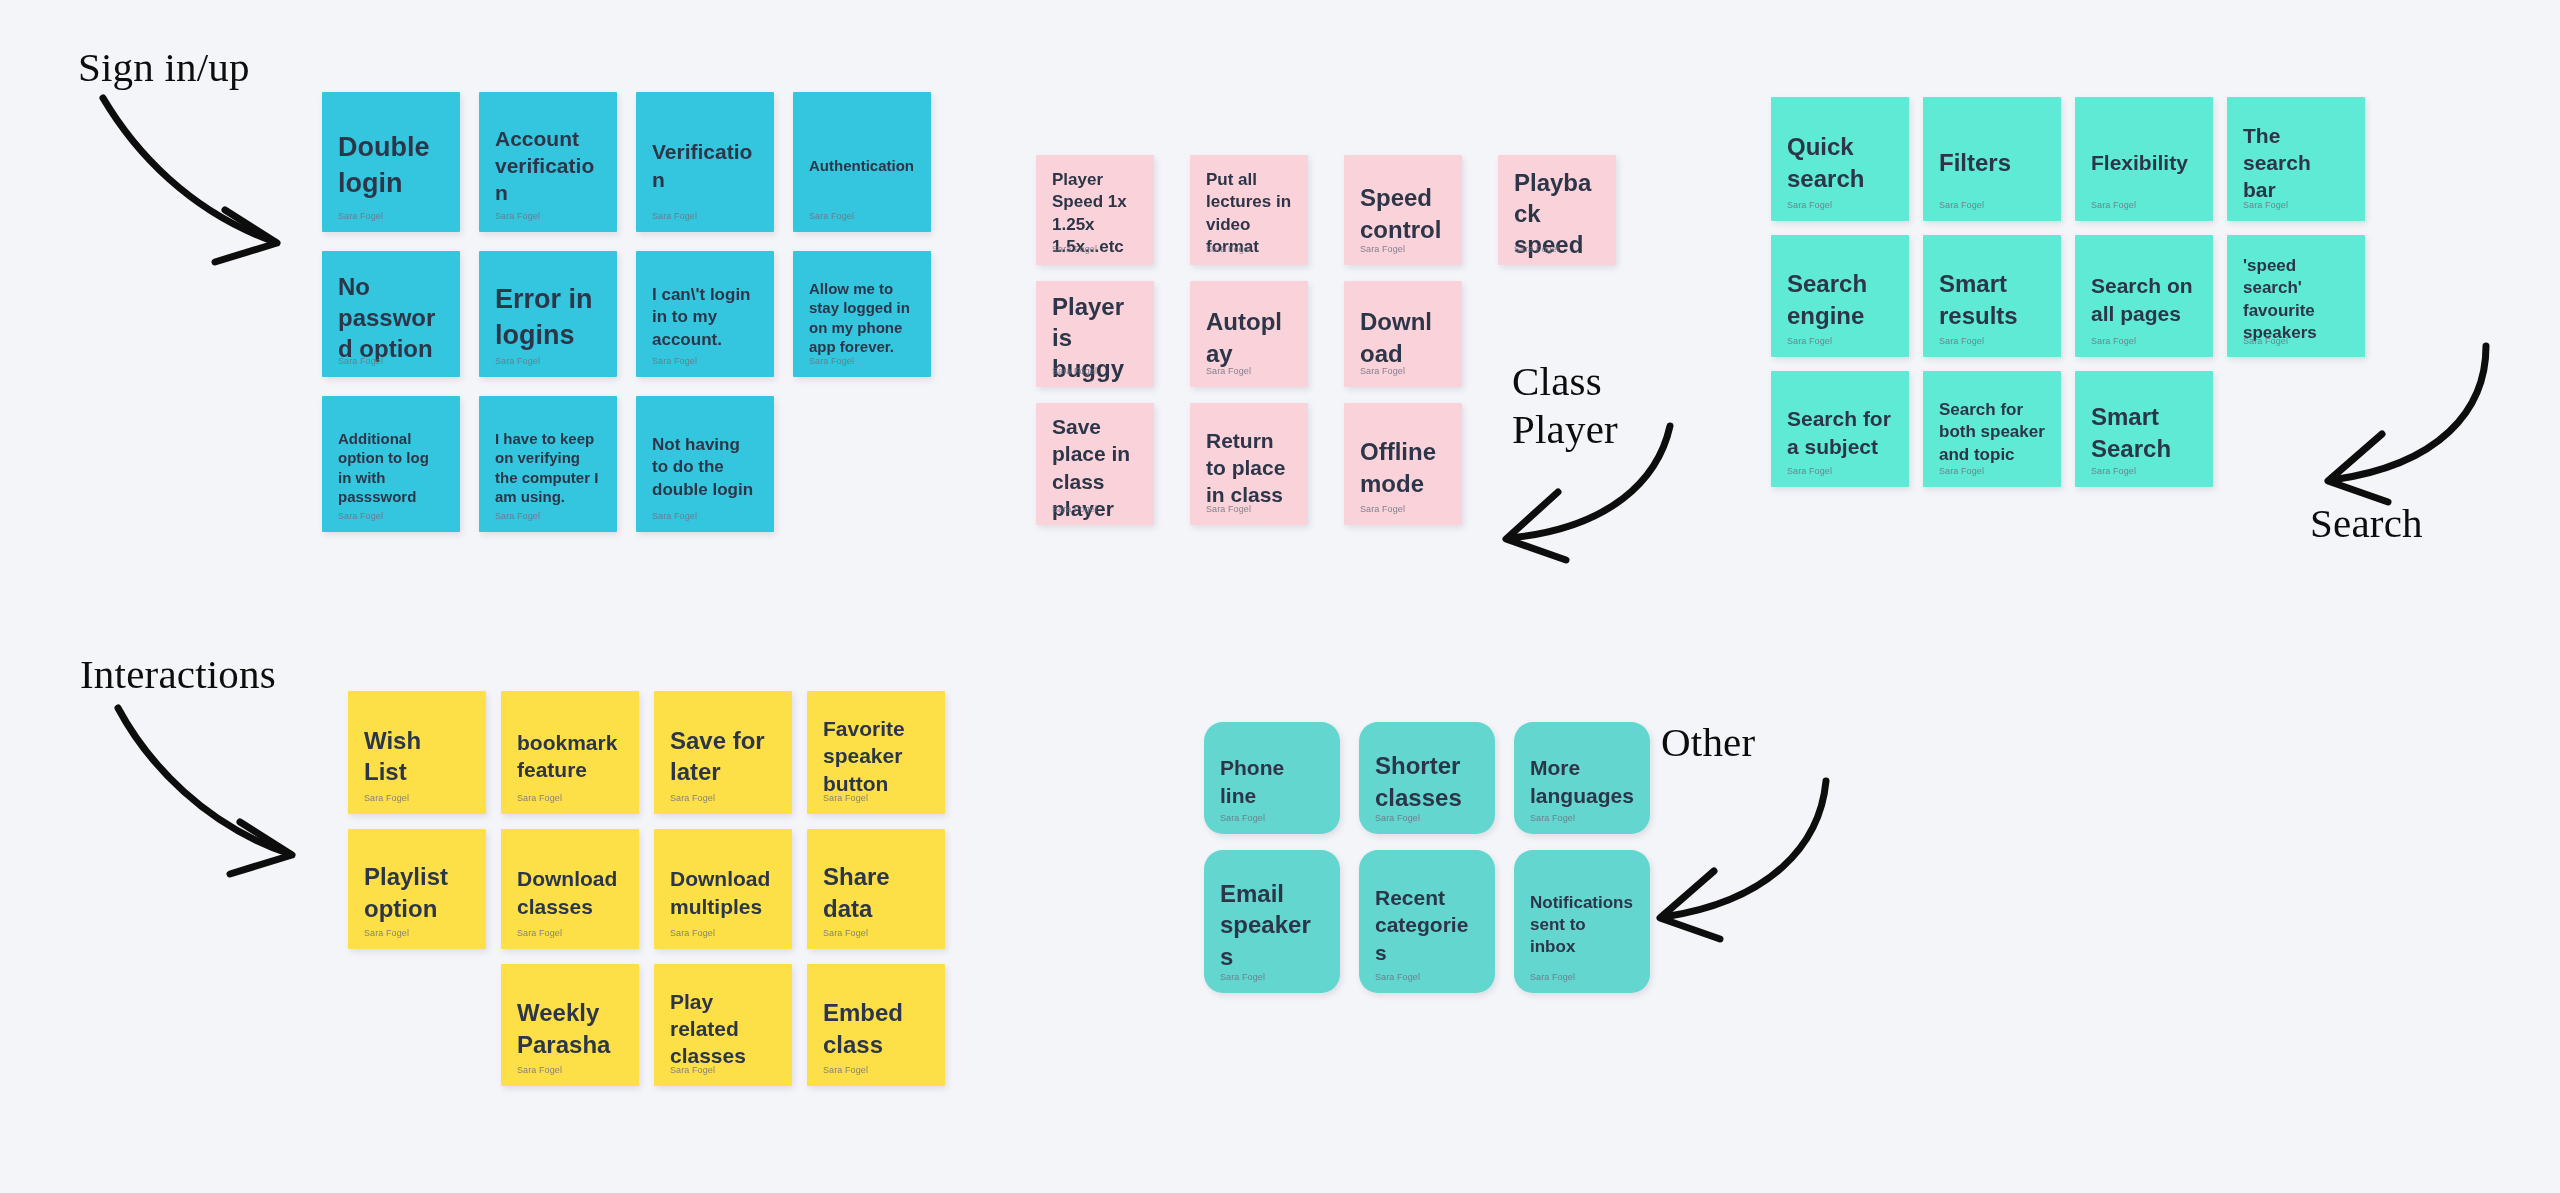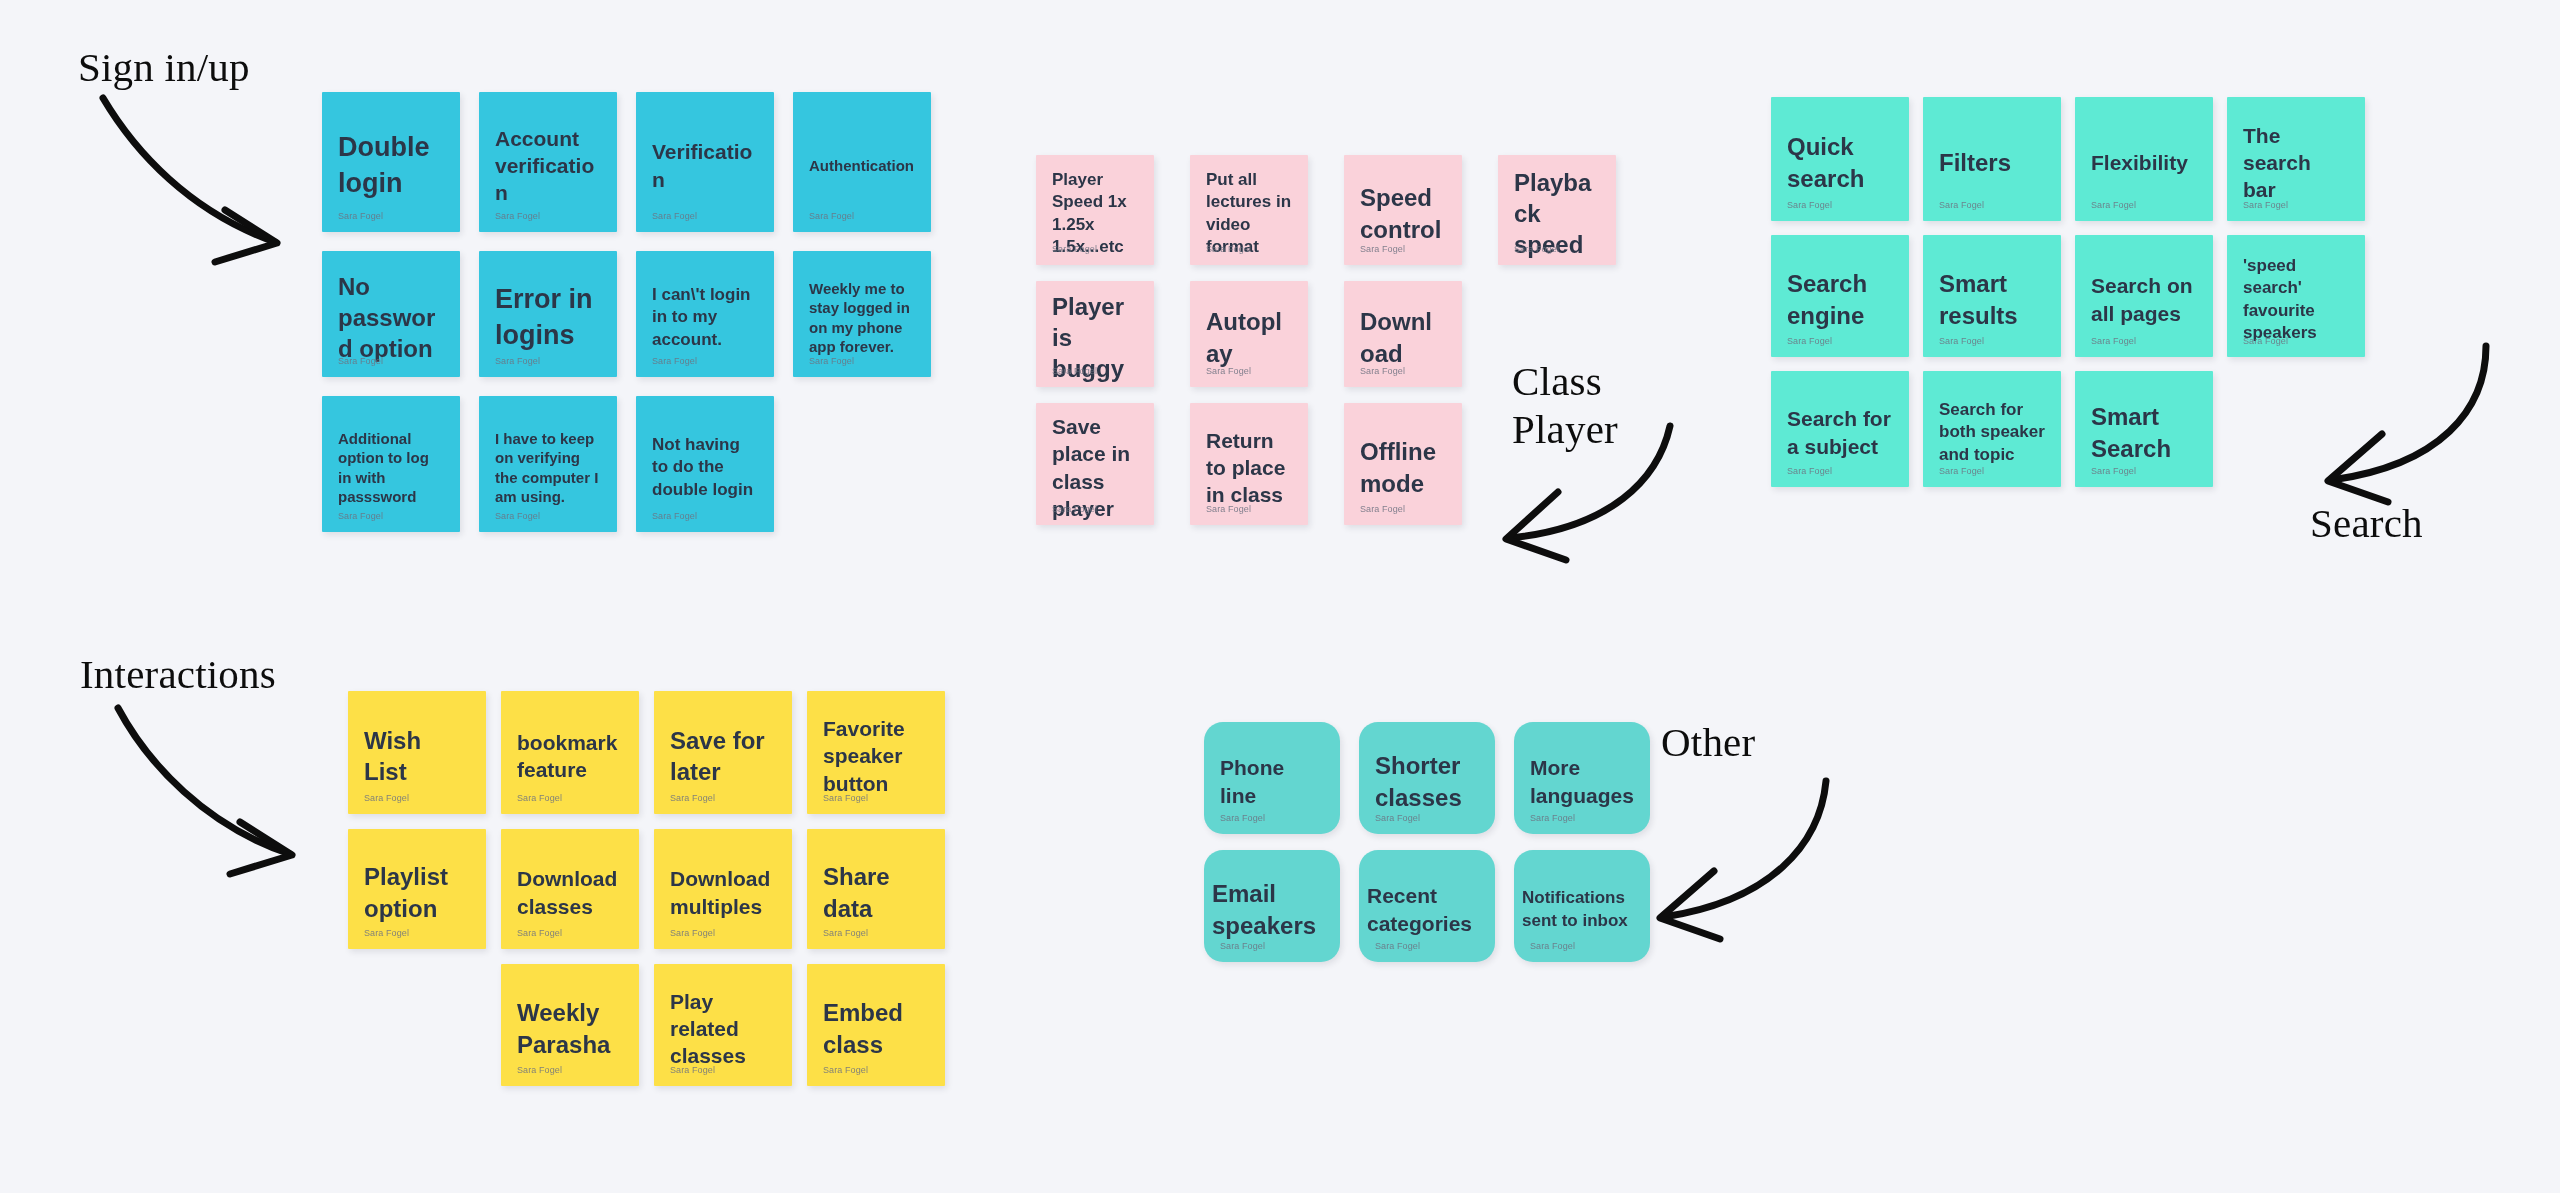--- a/index.html
+++ b/index.html
@@ -119,21 +119,21 @@
   #grid-inter .r3 { height: 122px; }
 
   
   #grid-other {
     left: 1204px; top: 722px;
     grid-template-columns: 136px 136px 136px;
     column-gap: 19px; row-gap: 16px;
   }
   #grid-other .note { width: 136px; }
   #grid-other .r1 { height: 112px; }
-  #grid-other .r2 { height: 112px; padding-left: 8px; }
+  #grid-other .r2 { height: 143px; }
 </style>
 </head>
 <body>
 
 <div id="board">
 
   <div class="section-label" style="left:78px; top:43px;">Sign in/up</div>
 
   <div class="section-label" style="left:1512px; top:357px;">Class
 Player</div>
@@ -203,21 +203,21 @@
     </div>
     <div class="note c-cyan r2 t-xl">
       <div class="note-title">Error in logins</div>
       <div class="note-author">Sara Fogel</div>
     </div>
     <div class="note c-cyan r2 t-sm">
       <div class="note-title">I can\'t login in to my account.</div>
       <div class="note-author">Sara Fogel</div>
     </div>
     <div class="note c-cyan r2 t-xs">
-      <div class="note-title">Weekly me to stay logged in on my phone app forever.</div>
+      <div class="note-title">Allow me to stay logged in on my phone app forever.</div>
       <div class="note-author">Sara Fogel</div>
     </div>
 
     <div class="note c-cyan r3 t-xs">
       <div class="note-title">Additional option to log in with passsword</div>
       <div class="note-author">Sara Fogel</div>
     </div>
     <div class="note c-cyan r3 t-xs">
       <div class="note-title">I have to keep on verifying the computer I am using.</div>
       <div class="note-author">Sara Fogel</div>

